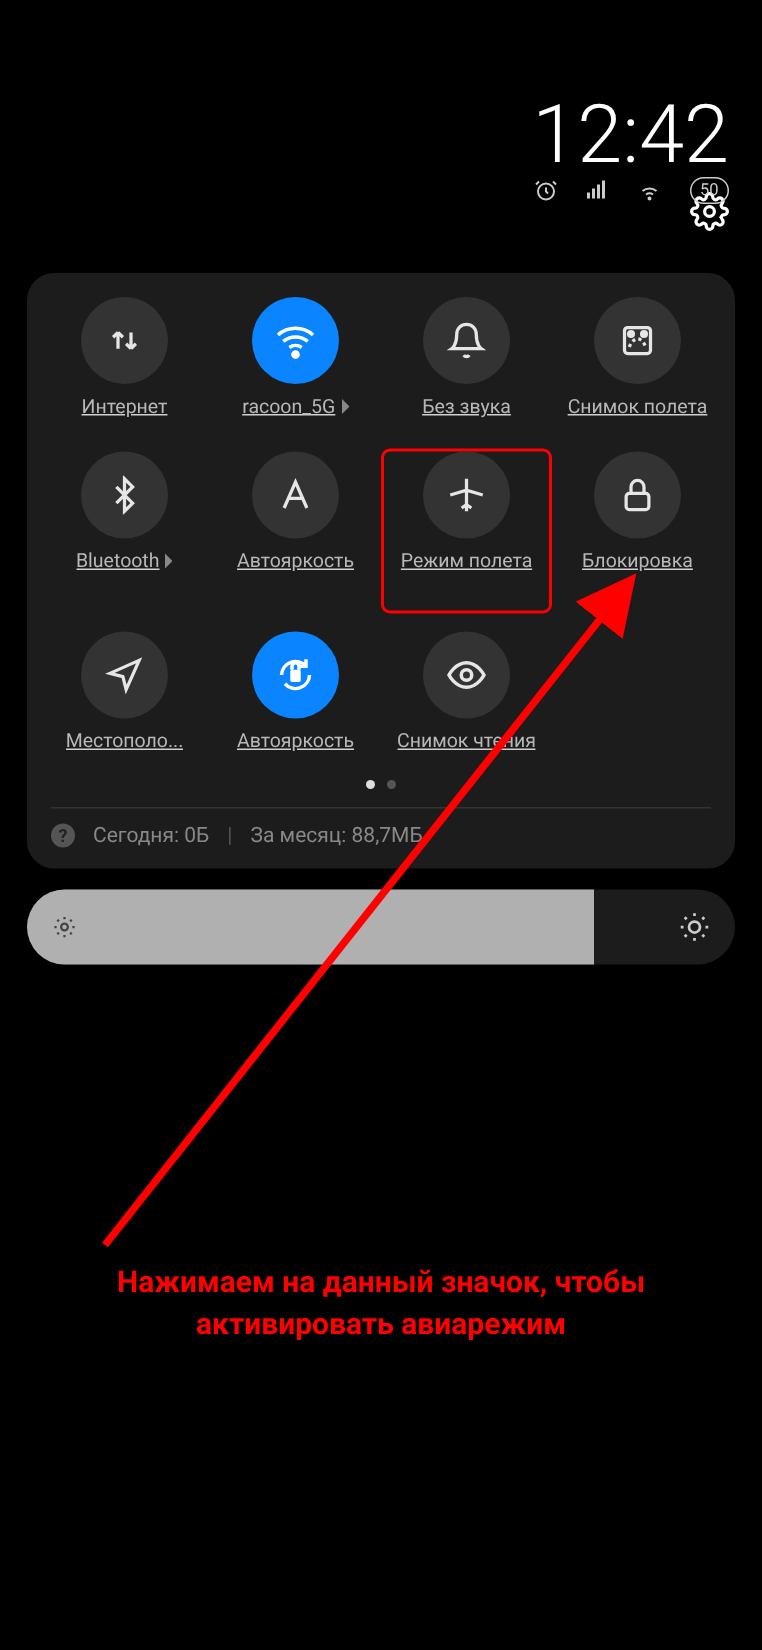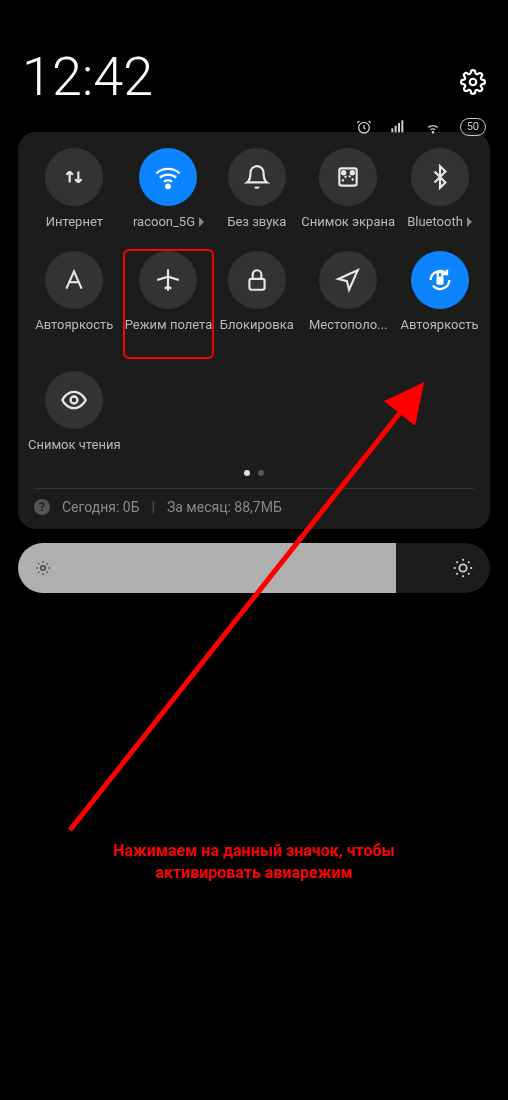--- a/index.html
+++ b/index.html
@@ -12,23 +12,24 @@
     color: #d0d0d0;
     overflow: hidden;
     position: relative;
   }
   .screen {
     position: absolute;
     top: 0; left: 0; right: 0; bottom: 0;
   }
   .status-top {
     display: flex;
-    align-items: center;
+    align-items: flex-end;
     justify-content: space-between;
-    padding: 50px 22px 0 22px;
+    padding: 64px 22px 0 22px;
+    flex-direction: column;
   }
   .clock-block { display: flex; flex-direction: column; }
   .clock {
     font-size: 54px;
     font-weight: 300;
     color: #fff;
     line-height: 1;
   }
   .date {
     font-size: 16px;
@@ -57,22 +58,23 @@
     color: #ccc;
   }
   .panel {
     margin: 28px 18px 0 18px;
     background: #1c1c1c;
     border-radius: 18px;
     padding: 16px 10px 14px 10px;
   }
   .grid {
     display: grid;
-    grid-template-columns: repeat(5, 1fr);
+    grid-template-columns: repeat(4, 1fr);
     gap: 14px 4px;
+    text-decoration: underline;
   }
   .tile {
     display: flex;
     flex-direction: column;
     align-items: center;
     position: relative;
   }
   .tile.highlighted {
     border: 2px solid #ff0000;
     border-radius: 6px;
@@ -157,21 +159,21 @@
   }
   .brightness .sun-right {
     position:absolute; right:16px; color:#ccc;
   }
   .annotation {
     position:absolute;
     left:0; right:0;
     top:840px;
     text-align:center;
     color:#ff0000;
-    font-size:16px;
+    font-size:20px;
     font-weight:bold;
     padding:0 20px;
     line-height:1.4;
     text-shadow:1px 1px 0 #000;
   }
   .arrow-svg{
     position:absolute;
     left:0; top:0;
     pointer-events:none;
   }
@@ -257,21 +259,21 @@
 
       <div class="tile">
         <div class="circle">
           <svg width="26" height="26" viewBox="0 0 24 24" fill="none" stroke="currentColor" stroke-width="2">
               <rect x="4" y="4" width="16" height="16" rx="2"></rect>
               <circle cx="8" cy="8" r="1.5" fill="currentColor"></circle>
               <circle cx="16" cy="8" r="1.5" fill="currentColor"></circle>
               <path d="M7 16c1-3 3-5 5-5s4 2 5 5" stroke-dasharray="2 2"></path>
             </svg>
         </div>
-        <div class="tile-label">Снимок экрана</div>
+        <div class="tile-label">Снимок полета</div>
       </div>
 
       <div class="tile">
         <div class="circle">
           <svg width="26" height="26" viewBox="0 0 24 24" fill="none" stroke="currentColor" stroke-width="2">
               <path d="M7 7l10 10-5 5V2l5 5L7 17"></path>
             </svg>
         </div>
         <div class="tile-label label-tri">Bluetooth</div>
       </div>

